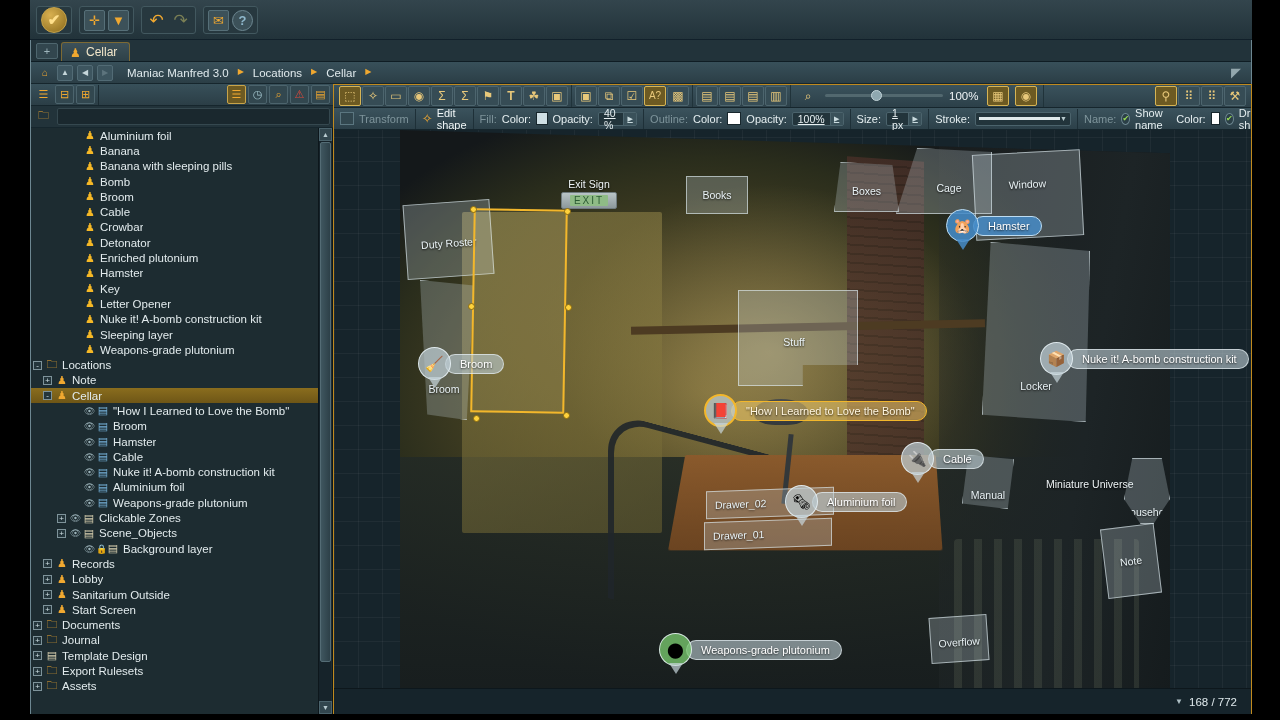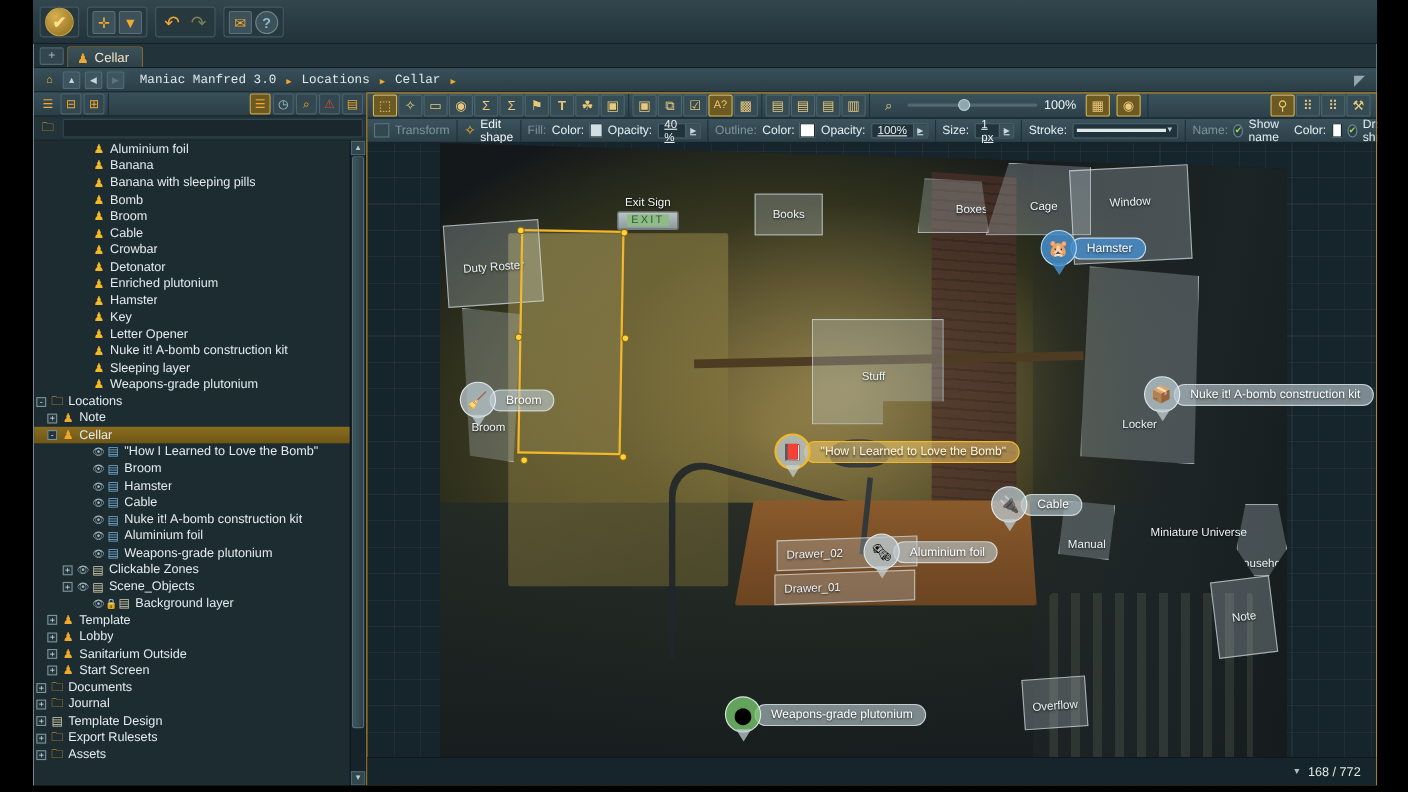--- a/index.html
+++ b/index.html
@@ -76,21 +76,21 @@
   }
   .bc-nav { display: flex; align-items: center; gap: 4px; margin-right: 14px; }
   .bc-btn {
     width: 16px; height: 16px; border-radius: 2px;
     background: #3d555f; border: 1px solid #526b75;
     color: #c5d6da; font-size: 8px; display: flex;
     align-items: center; justify-content: center;
   }
   .bc-btn.home { color: #f0a830; font-size: 10px; background: none; border: none; }
   .bc-btn.dim { color: #5d747d; }
-  .bc-seg { display: flex; align-items: flex-end; gap: 9px; margin-right: 9px; font-family: Liberation Mono, monospace; }
+  .bc-seg { display: flex; align-items: flex-start; gap: 9px; margin-right: 9px; }
   .bc-arrow { color: #f0a830; font-size: 8px; }
   .bc-right { margin-left: auto; color: #93a7ad; font-size: 13px; padding-right: 4px; }
 
   
   .leftpanel {
     position: absolute; left: 31px; top: 84px; width: 302px; height: 630px;
     background: #1d2c31; border-right: 1px solid #0c171b;
   }
   .lp-toolbar {
     position: absolute; left: 0; top: 0; width: 302px; height: 22px;
@@ -613,21 +613,21 @@
         <div class="trow ind3">
           <span class="tog none"></span>
           <span class="eye">👁</span>
           <span class="lock">🔒</span>
           <span class="ticon i-layer">▤</span>
           <span class="tlabel">Background layer</span>
         </div>
         <div class="trow ind1">
           <span class="tog">+</span>
           <span class="ticon i-loc">♟</span>
-          <span class="tlabel">Template</span>
+          <span class="tlabel">Records</span>
         </div>
         <div class="trow ind1">
           <span class="tog">+</span>
           <span class="ticon i-loc">♟</span>
           <span class="tlabel">Lobby</span>
         </div>
         <div class="trow ind1">
           <span class="tog">+</span>
           <span class="ticon i-loc">♟</span>
           <span class="tlabel">Sanitarium Outside</span>
@@ -807,21 +807,21 @@
       <div class="handle" style="left:136px;top:76px"></div>
       <div class="handle" style="left:230px;top:78px"></div>
       <div class="handle" style="left:134px;top:173px"></div>
       <div class="handle" style="left:231px;top:174px"></div>
       <div class="handle" style="left:139px;top:285px"></div>
       <div class="handle" style="left:229px;top:282px"></div>
 
       <div class="zone" style="left:352px;top:46px;width:62px;height:38px">
         <span>Books</span>
       </div>
-      <div class="zone" style="left:500px;top:32px;width:65px;height:50px;clip-path:polygon(10% 0,90% 6%,100% 100%,0 100%);justify-content:flex-end;">
+      <div class="zone" style="left:500px;top:32px;width:65px;height:50px;clip-path:polygon(10% 0,90% 6%,100% 100%,0 100%);">
         <span style="margin-top:8px">Boxes</span>
       </div>
       <div class="zone" style="left:562px;top:18px;width:96px;height:66px;clip-path:polygon(22% 0,100% 6%,100% 100%,0 100%);">
         <span style="margin-top:14px;margin-left:10px">Cage</span>
       </div>
       <div class="zone" style="left:640px;top:22px;width:108px;height:86px;transform:rotate(-3deg)">
         <span style="margin-top:-22px">Window</span>
       </div>
 
       <div class="zone" style="left:404px;top:160px;width:120px;height:96px;clip-path:polygon(0 0,100% 0,100% 78%,54% 78%,54% 100%,0 100%);">

